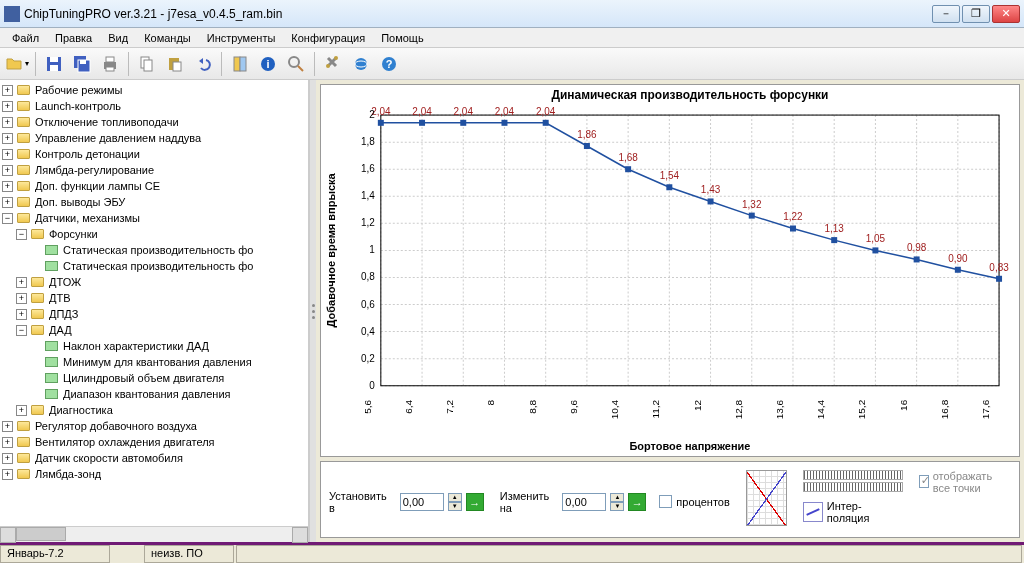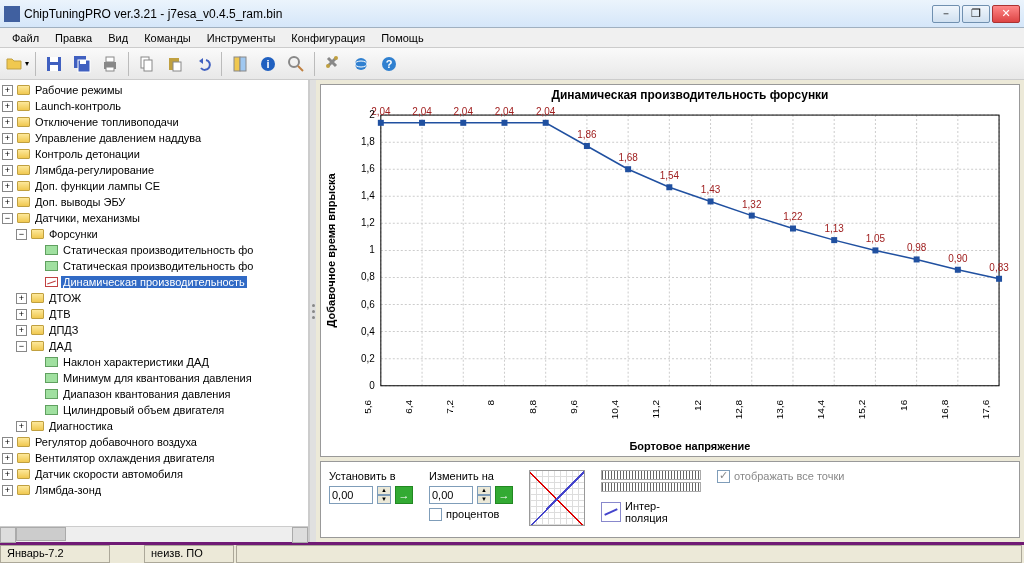--- a/index.html
+++ b/index.html
@@ -33,21 +33,21 @@
 .hscroll { height: 16px; background: #f0f0f0; border-top: 1px solid #ccc; display: flex; }
 .hscroll-btn { width: 16px; height: 16px; background: #ddd; border: 1px solid #aaa; }
 .hscroll-track { flex: 1; background: #eee; position: relative; }
 .hscroll-thumb { position: absolute; left: 0; width: 50px; height: 14px; background: #ccc; border: 1px solid #aaa; }
 .splitter { width: 6px; background: #e0e0e0; cursor: col-resize; }
 .splitter-dots { display: flex; flex-direction: column; gap: 3px; align-items: center; justify-content: center; height: 100%; }
 .splitter-dots span { width: 3px; height: 3px; background: #888; border-radius: 50%; }
 .content { flex: 1; background: #ece9d8; display: flex; flex-direction: column; padding: 4px; gap: 4px; }
 .chart-panel { flex: 1; background: #fff; border: 1px solid #999; position: relative; }
 .control-panel { height: 82px; background: #fff; border: 1px solid #999; display: flex; align-items: flex-start; padding: 8px; gap: 16px; }
-.ctrl-group { display: flex; flex-direction: column; gap: 4px; }
+.ctrl-group { display: flex; gap: 13px; margin-top: 20px; }
 .ctrl-label { font-size: 11px; }
 .ctrl-row { display: flex; align-items: center; gap: 4px; }
 .num-input { width: 44px; height: 18px; border: 1px solid #7f9db9; padding: 0 2px; font-size: 11px; }
 .spinner { width: 14px; height: 18px; display: flex; flex-direction: column; }
 .spinner-btn { flex: 1; border: 1px solid #7f9db9; background: #ece9d8; font-size: 6px; display: flex; align-items: center; justify-content: center; cursor: pointer; }
 .go-btn { width: 18px; height: 18px; background: #3a3; color: #fff; display: flex; align-items: center; justify-content: center; font-size: 11px; cursor: pointer; border: 1px solid #282; }
 .checkbox-row { display: flex; align-items: center; gap: 4px; }
 .checkbox { width: 13px; height: 13px; border: 1px solid #7f9db9; background: #fff; }
 .mini-grid { width: 56px; height: 56px; border: 1px solid #999; background: #fff; position: relative; }
 .mini-grid-lines { position: absolute; inset: 0; background-image: repeating-linear-gradient(0deg, #ddd 0 1px, transparent 1px 6px), repeating-linear-gradient(90deg, #ddd 0 1px, transparent 1px 6px); }
@@ -263,29 +263,20 @@
           <span class="tree-spacer"></span>
           <span class="tree-spacer"></span>
           <span class="tree-spacer"></span>
           <span class="tree-icon">
             <span class="data-icon"></span>
           </span>
           <span class="tree-label">Статическая производительность фо</span>
         </div>
         <div class="tree-node">
           <span class="tree-spacer"></span>
-          <span class="tree-spacer"></span>
-          <span class="tree-spacer"></span>
-          <span class="tree-icon">
-            <span class="chart-icon"></span>
-          </span>
-          <span class="tree-label selected">Динамическая производительность</span>
-        </div>
-        <div class="tree-node">
-          <span class="tree-spacer"></span>
           <span class="tree-toggle">+</span>
           <span class="tree-icon">
             <span class="folder-icon"></span>
           </span>
           <span class="tree-label">ДТОЖ</span>
         </div>
         <div class="tree-node">
           <span class="tree-spacer"></span>
           <span class="tree-toggle">+</span>
           <span class="tree-icon">
@@ -327,30 +318,30 @@
           </span>
           <span class="tree-label">Минимум для квантования давления</span>
         </div>
         <div class="tree-node">
           <span class="tree-spacer"></span>
           <span class="tree-spacer"></span>
           <span class="tree-spacer"></span>
           <span class="tree-icon">
             <span class="data-icon"></span>
           </span>
+          <span class="tree-label">Цилиндровый объем двигателя</span>
+        </div>
+        <div class="tree-node">
+          <span class="tree-spacer"></span>
+          <span class="tree-spacer"></span>
+          <span class="tree-spacer"></span>
+          <span class="tree-icon">
+            <span class="data-icon"></span>
+          </span>
           <span class="tree-label">Диапазон квантования давления</span>
-        </div>
-        <div class="tree-node">
-          <span class="tree-spacer"></span>
-          <span class="tree-spacer"></span>
-          <span class="tree-spacer"></span>
-          <span class="tree-icon">
-            <span class="data-icon"></span>
-          </span>
-          <span class="tree-label">Цилиндровый объем двигателя</span>
         </div>
         <div class="tree-node">
           <span class="tree-spacer"></span>
           <span class="tree-toggle">+</span>
           <span class="tree-icon">
             <span class="folder-icon"></span>
           </span>
           <span class="tree-label">Диагностика</span>
         </div>
         <div class="tree-node">

